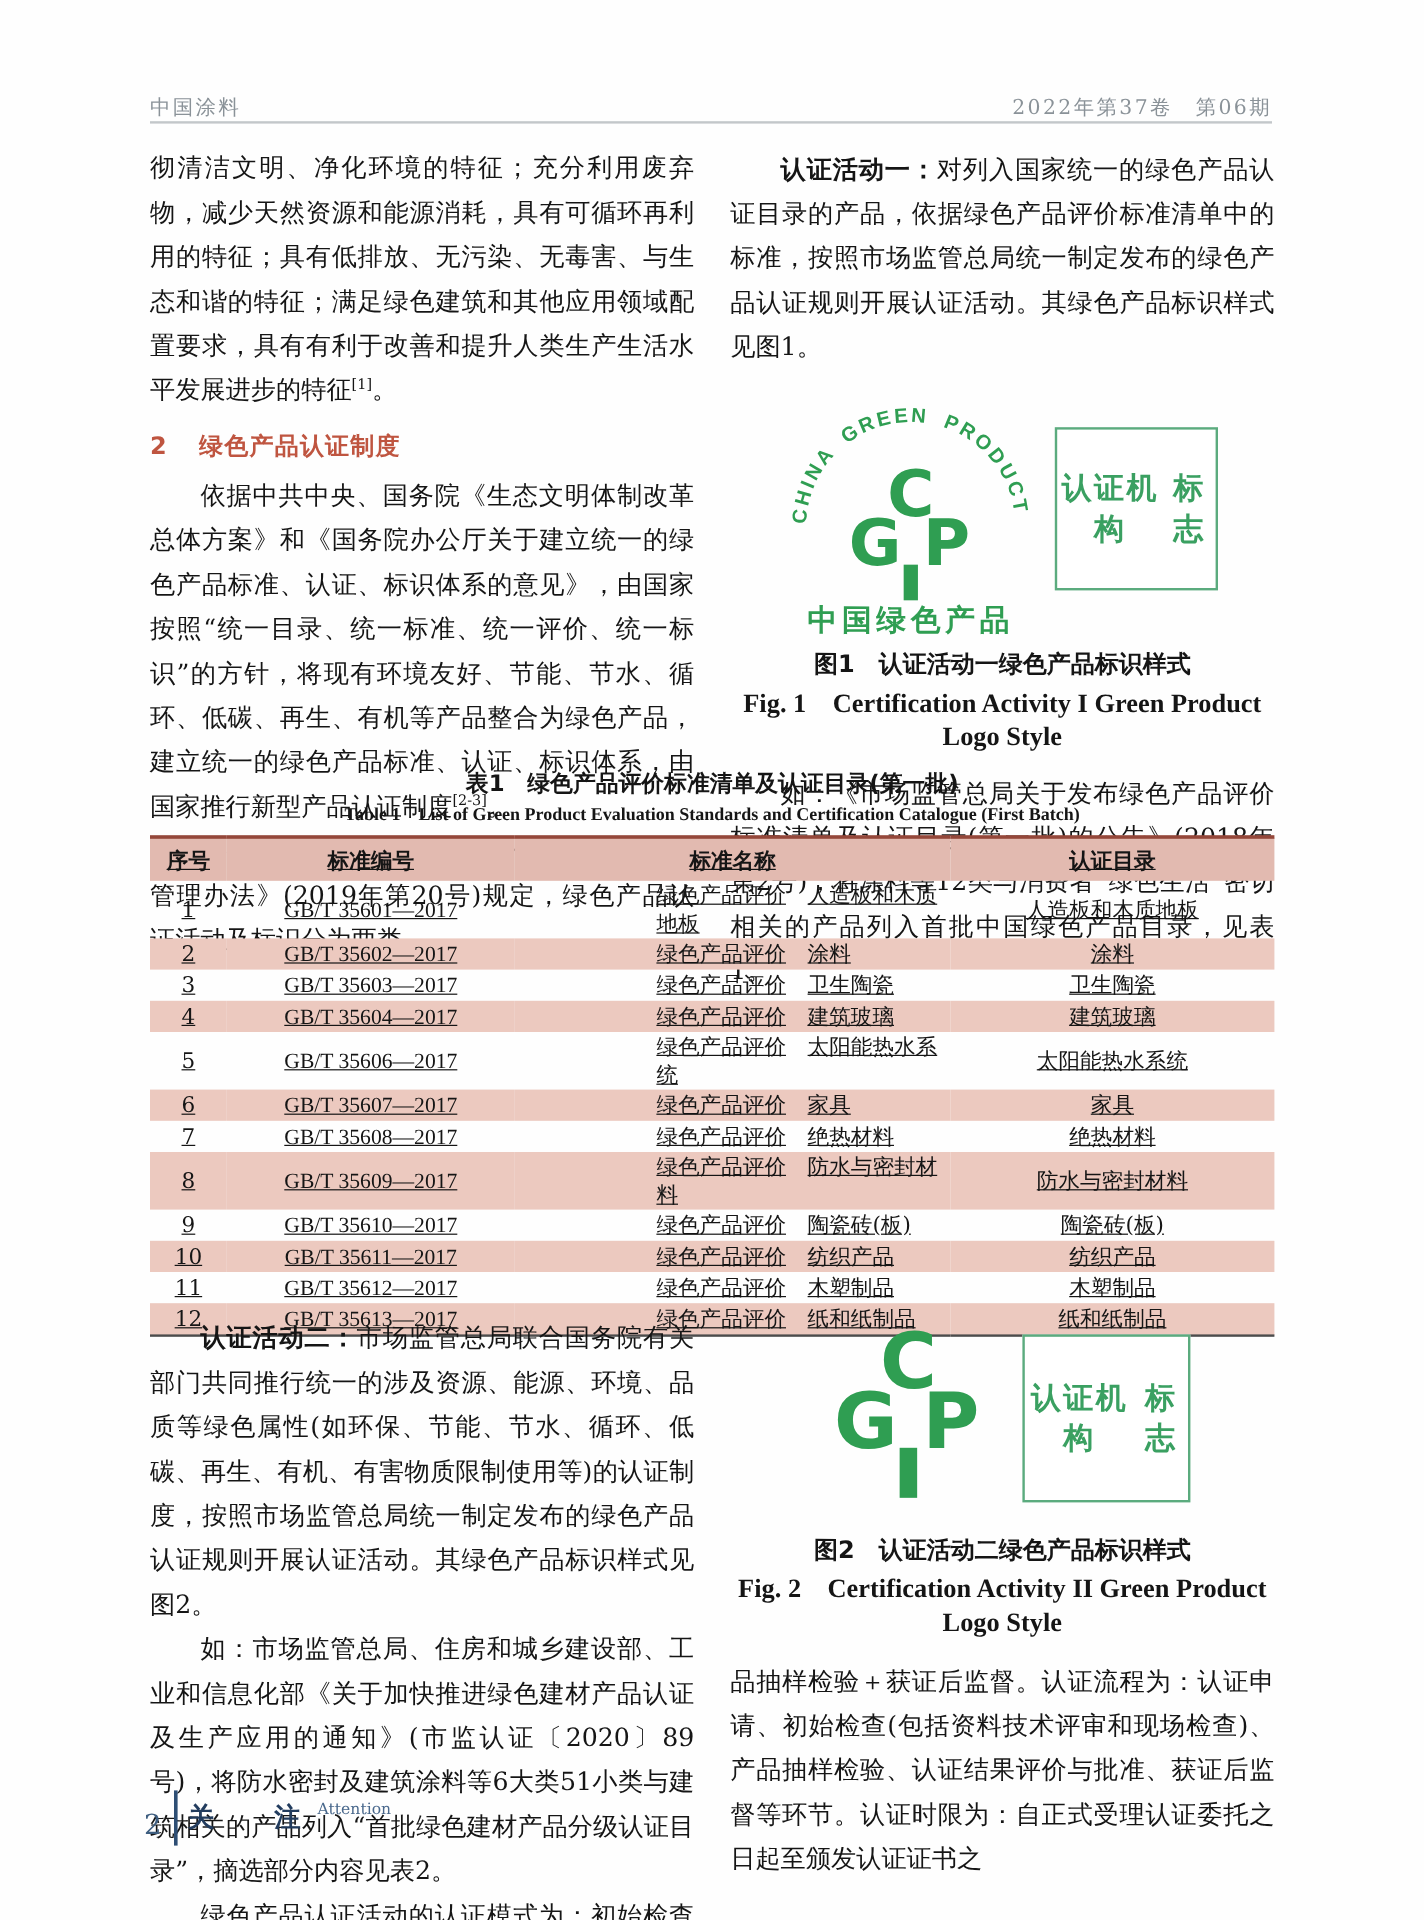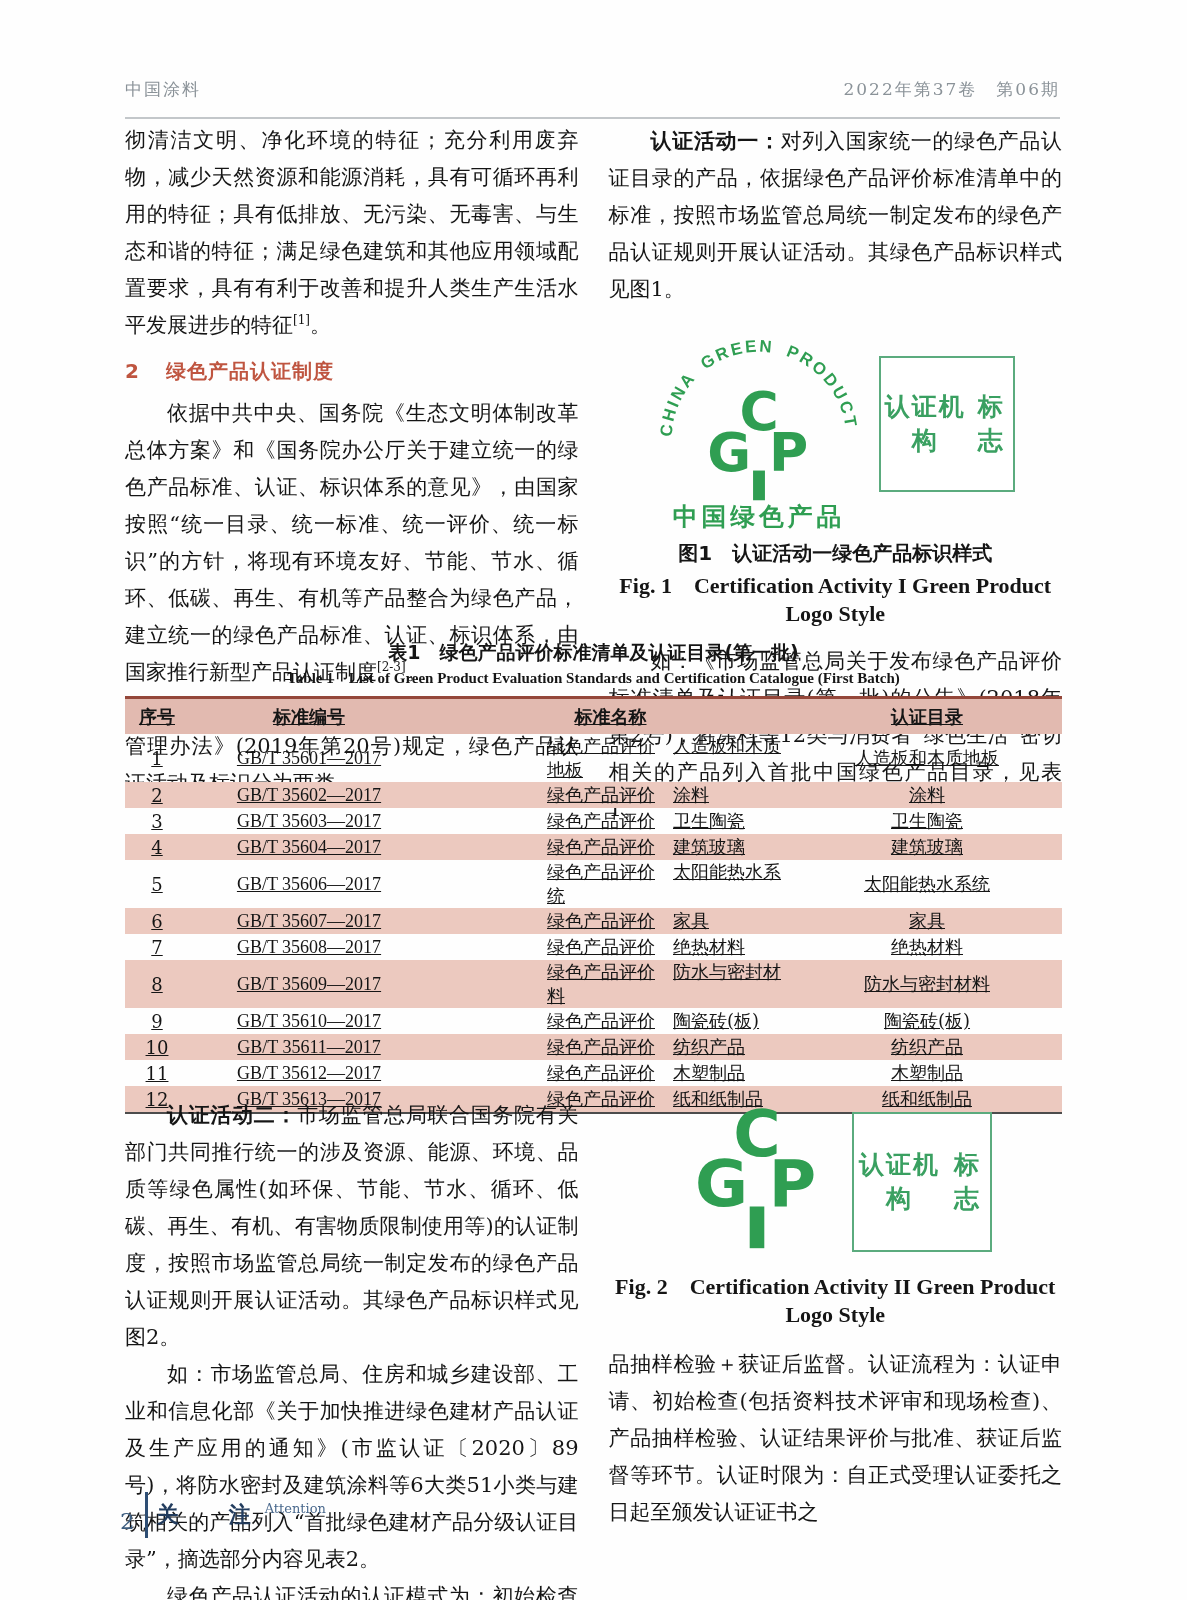--- a/index.html
+++ b/index.html
@@ -1,21 +1,21 @@
 <!DOCTYPE html>
 <html><head>
 <meta charset="utf-8">
 <style>
   html,body{margin:0;padding:0;background:#e8e8e8;}
   .page{position:relative;width:1187px;height:1600px;background:#fefefe;margin:0 auto;
         font-family:"DejaVu Serif","Liberation Serif",serif;color:#151515;overflow:hidden;}
   
   .pg-header{position:absolute;left:125px;right:127px;top:78px;display:flex;
              justify-content:space-between;align-items:flex-end;
-             border-bottom:2px solid #c3c7ca;padding-bottom:16px;
+             border-bottom:2px solid #c3c7ca;padding-bottom:0;
              color:#8a9298;font-size:17px;letter-spacing:2px;}
   
   .para{font-size:21px;line-height:37px;text-align:justify;margin:0;}
   .indent{text-indent:2em;}
   .lead{font-weight:bold;}
   sup.ref{font-size:12px;line-height:0;}
   
   .cols{position:absolute;left:125px;width:937px;display:flex;gap:30px;}
   .cols-top{top:122px;}
   .cols-bottom{top:1096px;}
@@ -216,20 +216,21 @@
               <text x="41" y="106" font-size="62">G</text>
               <text x="109" y="106" font-size="62">P</text>
             </g>
             <rect x="68" y="106" width="14" height="40" class="green-fill"></rect>
           </svg>
           <div class="org-box" style="width:136px;height:136px;">
             <span>认证机构</span>
             <span>标志</span>
           </div>
         </div>
+        <div class="cap-cn">图2　认证活动二绿色产品标识样式</div>
         <div class="cap-en">Fig. 2　Certification Activity II Green Product Logo Style</div>
       </div>
       <p class="para" style="margin-top:18px;">品抽样检验＋获证后监督。认证流程为：认证申请、初始检查(包括资料技术评审和现场检查)、产品抽样检验、认证结果评价与批准、获证后监督等环节。认证时限为：自正式受理认证委托之日起至颁发认证证书之</p>
     </div>
   </div>
 
   <div class="pg-footer">
     <span class="pg-num">2</span>
     <span class="foot-bar"></span>
     <span class="foot-labels">

